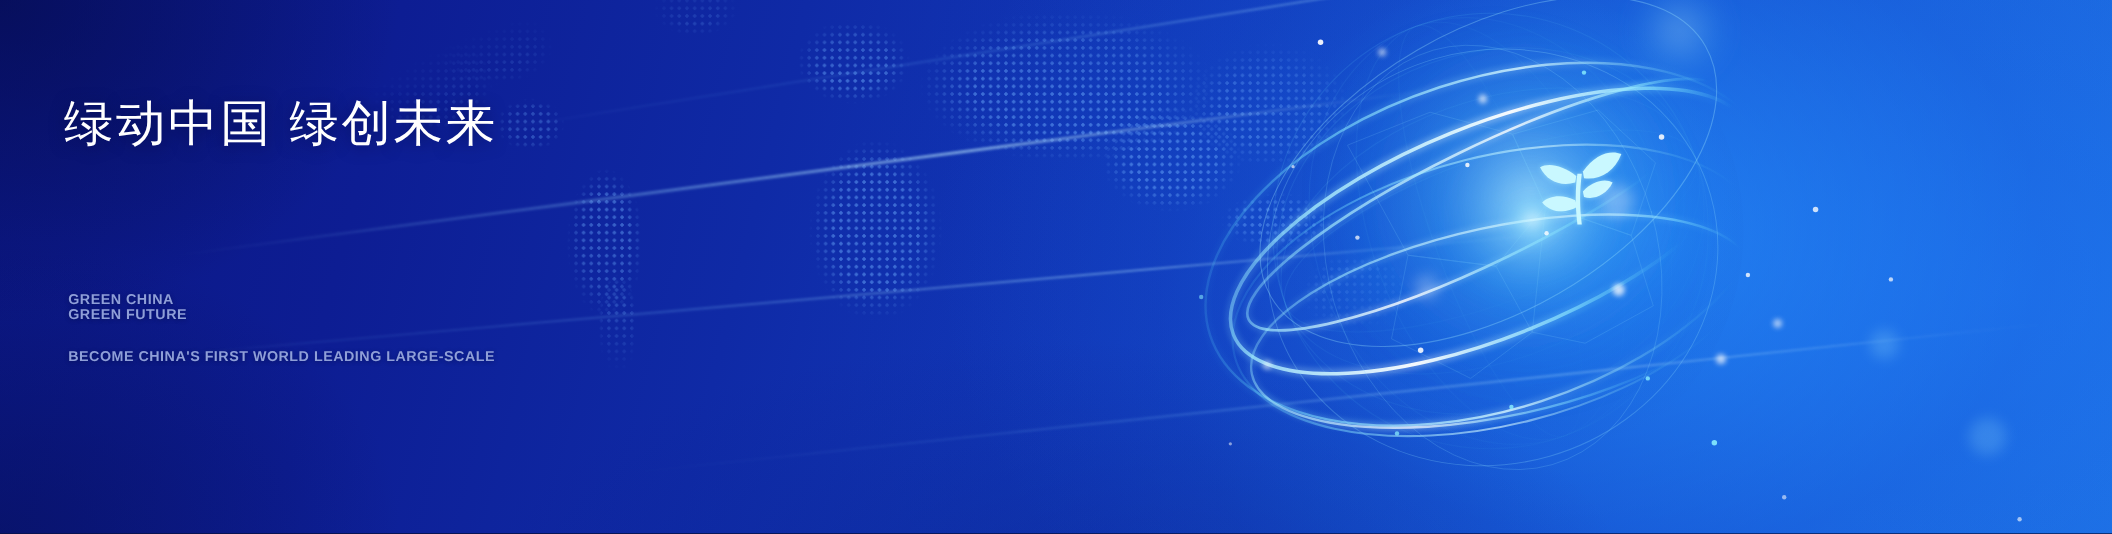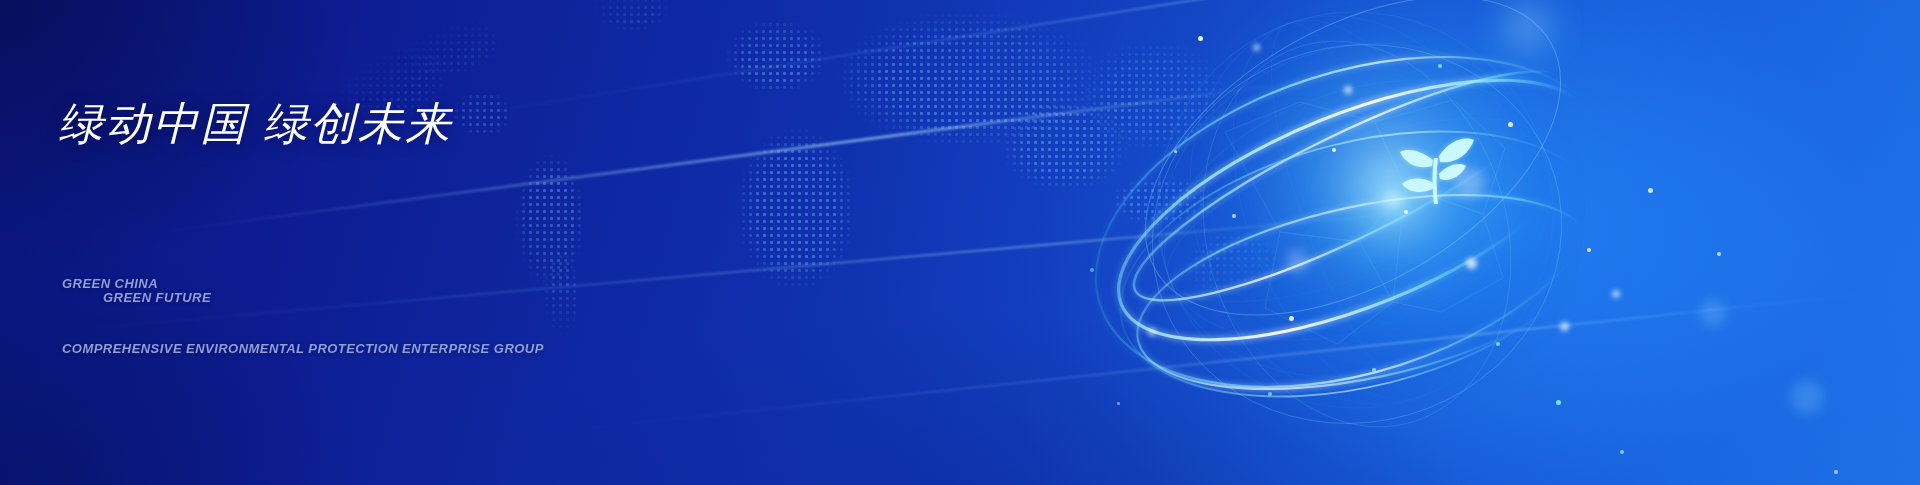--- a/index.html
+++ b/index.html
@@ -45,40 +45,40 @@
   #sprout{position:absolute;left:1378px;top:112px;width:112px;height:112px;}
   #sprout svg{width:100%;height:100%;}
 
   
   .pt{position:absolute;border-radius:50%;background:#fff;}
   .pt.c{background:#8df3ff;}
   .pt.g{filter:blur(2.5px);}
   .pt.gg{filter:blur(6px);}
 
   
-  #copy{position:absolute;left:0;top:16px;width:1100px;height:341px;font-style:italic;}
+  #copy{position:absolute;left:0;top:4px;width:1100px;height:341px;}
   .hl{
     position:absolute;left:58px;white-space:nowrap;
     color:#ffffff;font-weight:400;letter-spacing:.055em;
     text-shadow:0 2px 14px rgba(2,10,60,.55);
   }
   #line1{top:78px;font-size:45px;}
   #line2{top:128px;font-size:45px;}
   .accent{color:#ee1014;font-weight:700;letter-spacing:.045em;
           text-shadow:0 2px 12px rgba(70,0,0,.40);}
   .w-strong{font-weight:400;}
 
   .sub{
     position:absolute;left:62px;white-space:nowrap;
     color:#8f9fd8;font-weight:700;font-size:13px;
     letter-spacing:.035em;line-height:13.5px;
     text-shadow:0 1px 4px rgba(2,10,60,.45);
   }
   #sub1{top:261px;}
-  #sub2{top:275px;margin-left:41px;}
+  #sub2{top:275px;}
   #para1{top:313px;}
   #para2{top:326px;}
 </style>
 </head>
 <body>
 
 <div id="banner">
 
   <div class="layer" id="map">
 
@@ -291,16 +291,16 @@
     <div class="pt c" style="left:1090px;top:268px;width:4px;height:4px;opacity:.55;"></div>
     <div class="pt" style="left:1117px;top:402px;width:3px;height:3px;opacity:.50;"></div>
   </div>
 
   <div id="copy">
     <div class="hl" id="line1">绿动中国 绿创未来</div>
 
     <div class="sub" id="sub1">GREEN CHINA</div>
     <div class="sub" id="sub2">GREEN FUTURE</div>
 
-    <div class="sub" id="para2">COMPREHENSIVE ENVIRONMENTAL PROTECTION ENTERPRISE GROUP</div>
+    <div class="sub" id="para1">BECOME CHINA'S FIRST WORLD LEADING LARGE-SCALE</div>
   </div>
 
 </div>
 
 </body></html>

